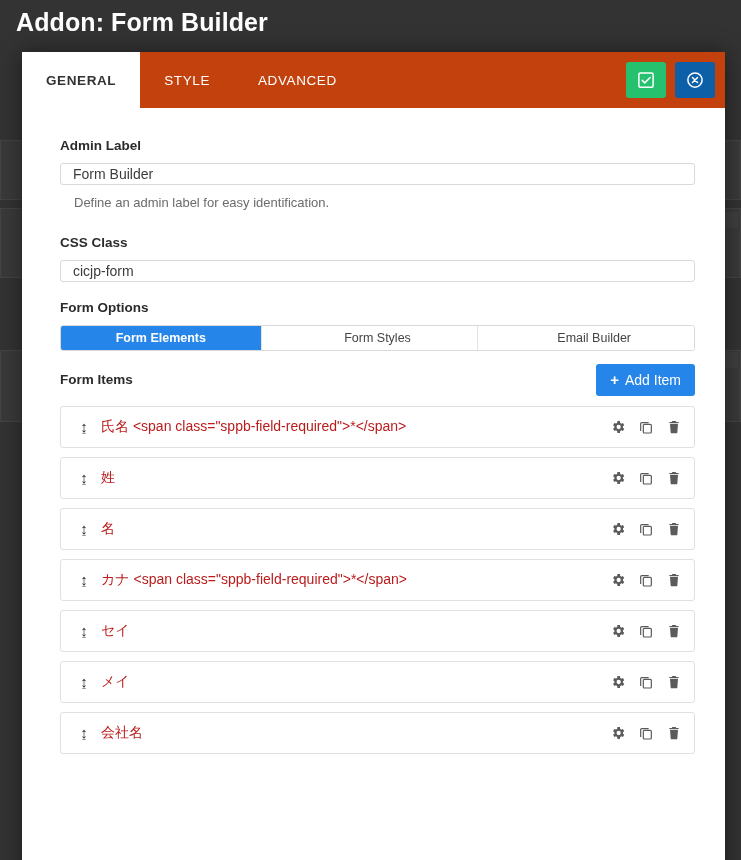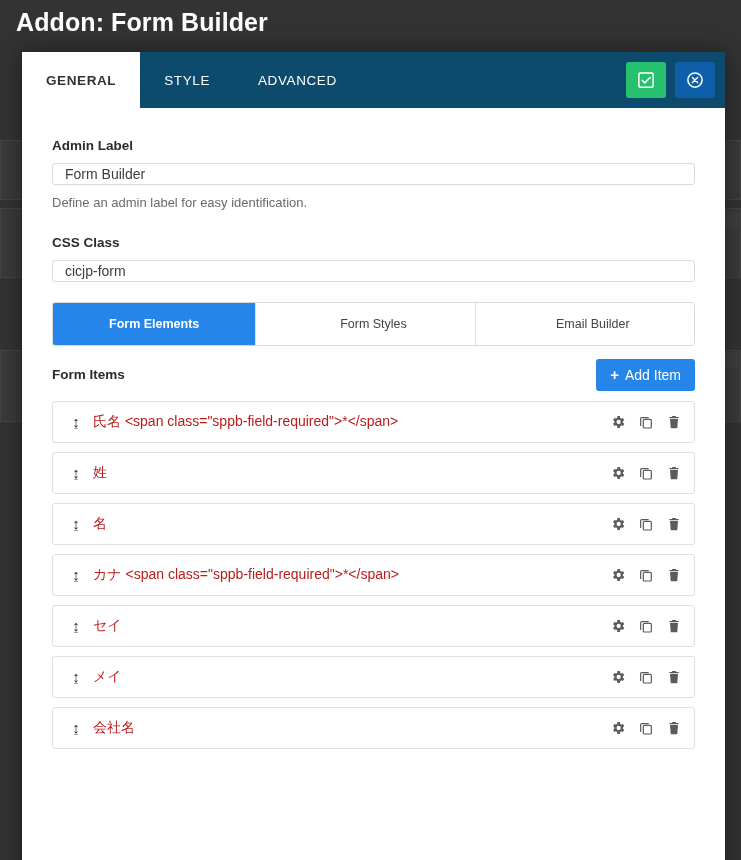--- a/index.html
+++ b/index.html
@@ -45,21 +45,21 @@
     height: 860px;
     background: #ffffff;
     box-shadow: 0 0 22px rgba(0,0,0,0.45);
     overflow: hidden;
   }
 
   
   .modal-header {
     position: relative;
     height: 56px;
-    background: #0c4a6e;
+    background: #c2410c;
     display: flex;
     align-items: stretch;
   }
   .tab {
     display: flex;
     align-items: center;
     padding: 0 24px;
     font-size: 13.5px;
     letter-spacing: 0.6px;
     color: #ffffff;
@@ -87,21 +87,21 @@
     align-items: center;
     justify-content: center;
     cursor: pointer;
   }
   .hbtn.save { background: #25c16f; }
   .hbtn.close { background: #0d5fa8; }
   .hbtn svg { display: block; }
 
   
   .modal-body {
-    padding: 30px 30px 0 30px;
+    padding: 30px 30px 0 38px;
   }
   .field-label {
     font-size: 13.5px;
     font-weight: bold;
     color: #2b2b2b;
     margin-bottom: 10px;
   }
   .text-input {
     width: 100%;
     height: 22px;
@@ -112,30 +112,31 @@
     color: #3c3c3c;
     font-family: "Liberation Sans", sans-serif;
     background: #fff;
     outline: none;
   }
   .help-text {
     font-size: 13px;
     color: #6b6b6b;
     line-height: 1.45;
     margin-top: 9px;
+    margin-left: 14px;
   }
   .spacer-22 { height: 22px; }
 
   
   .segmented {
     display: flex;
     border: 1px solid #d9d9d9;
     border-radius: 3px;
     overflow: hidden;
-    height: 44px;
+    height: 26px;
     margin-top: 2px;
     gap: 16px;
   }
   .seg {
     flex: 1;
     display: flex;
     align-items: center;
     justify-content: center;
     font-size: 12.5px;
     color: #444;
@@ -258,20 +259,21 @@
       <input class="text-input" type="text" value="Form Builder" style="">
       <div class="help-text">Define an admin label for easy identification.</div>
 
       <div class="spacer-22"></div>
 
       <div class="field-label">CSS Class</div>
       <input class="text-input" type="text" value="cicjp-form" style="">
 
       <div style="height:18px;"></div>
 
+      <div class="field-label">Form Options</div>
       <div class="segmented">
         <div class="seg active">Form Elements</div>
         <div class="seg">Form Styles</div>
         <div class="seg">Email Builder</div>
       </div>
 
       <div class="items-head">
         <div class="items-title">Form Items</div>
         <button class="add-item-btn">
           <span class="plus">+</span>

